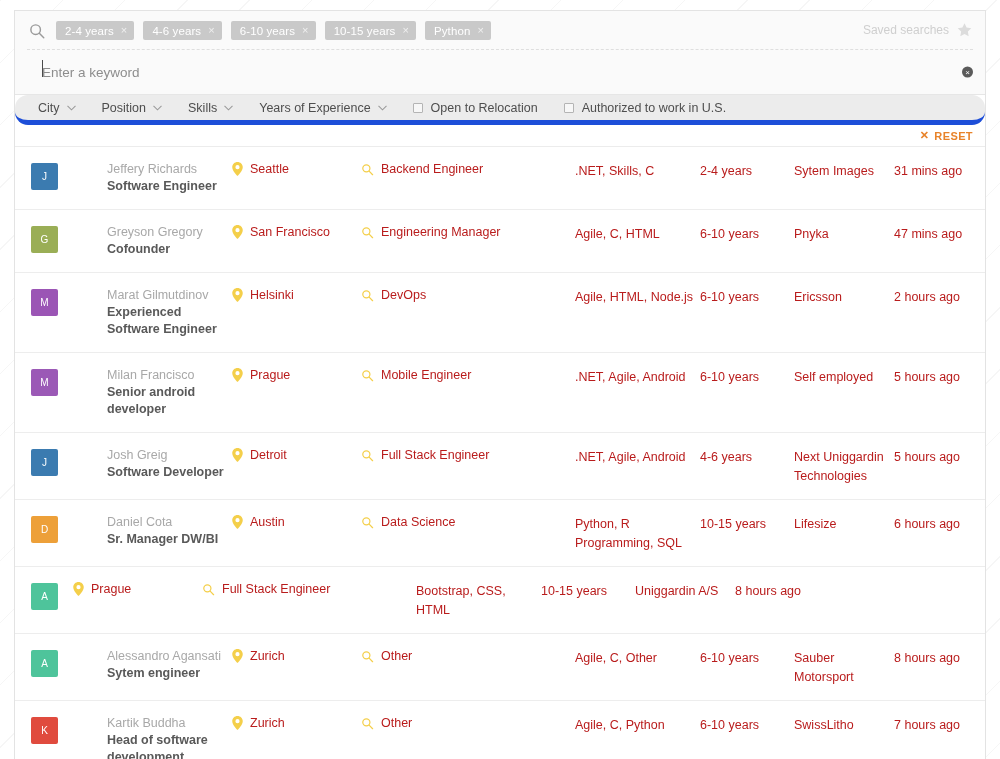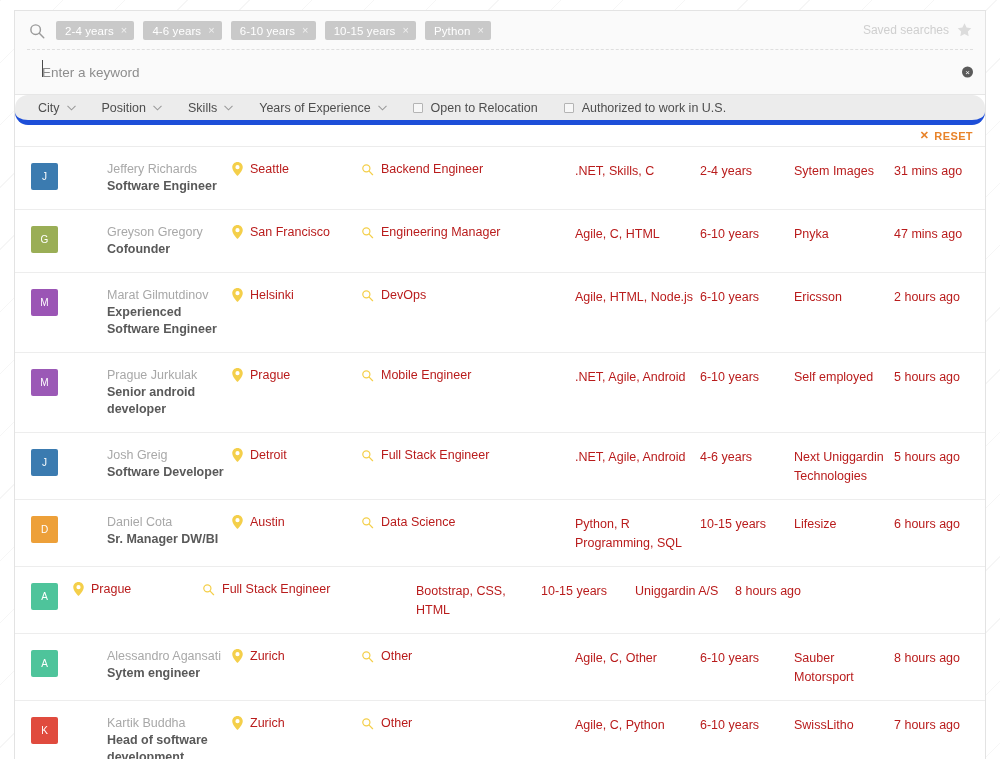--- a/index.html
+++ b/index.html
@@ -395,21 +395,21 @@
         <div class="c-skills"><span class="cell-txt">Agile, HTML, Node.js</span></div>
         <div class="c-years"><span class="cell-txt">6-10 years</span></div>
         <div class="c-company"><span class="cell-txt">Ericsson</span></div>
         <div class="c-time"><span class="cell-txt">2 hours ago</span></div>
       </div>
       <div class="row">
         <div class="c-avatar">
           <div class="avatar" style="background:#9b59b6">M</div>
         </div>
         <div class="c-person">
-          <div class="p-name">Prague Jurkulak</div>
+          <div class="p-name">Milan Francisco</div>
           <div class="p-title">Senior android developer</div>
         </div>
         <div class="c-city">
           <svg class="pin-icon" viewBox="0 0 12 16" fill="currentColor">
             <path d="M6 0C2.7 0 0 2.6 0 5.9 0 10.3 6 16 6 16s6-5.7 6-10.1C12 2.6 9.3 0 6 0zm0 8.3a2.4 2.4 0 110-4.8 2.4 2.4 0 010 4.8z"></path>
           </svg>
           <span class="cell-txt">Prague</span>
         </div>
         <div class="c-role">
           <svg class="mag-icon" viewBox="0 0 16 16" fill="none" stroke="currentColor" stroke-width="1.5">

